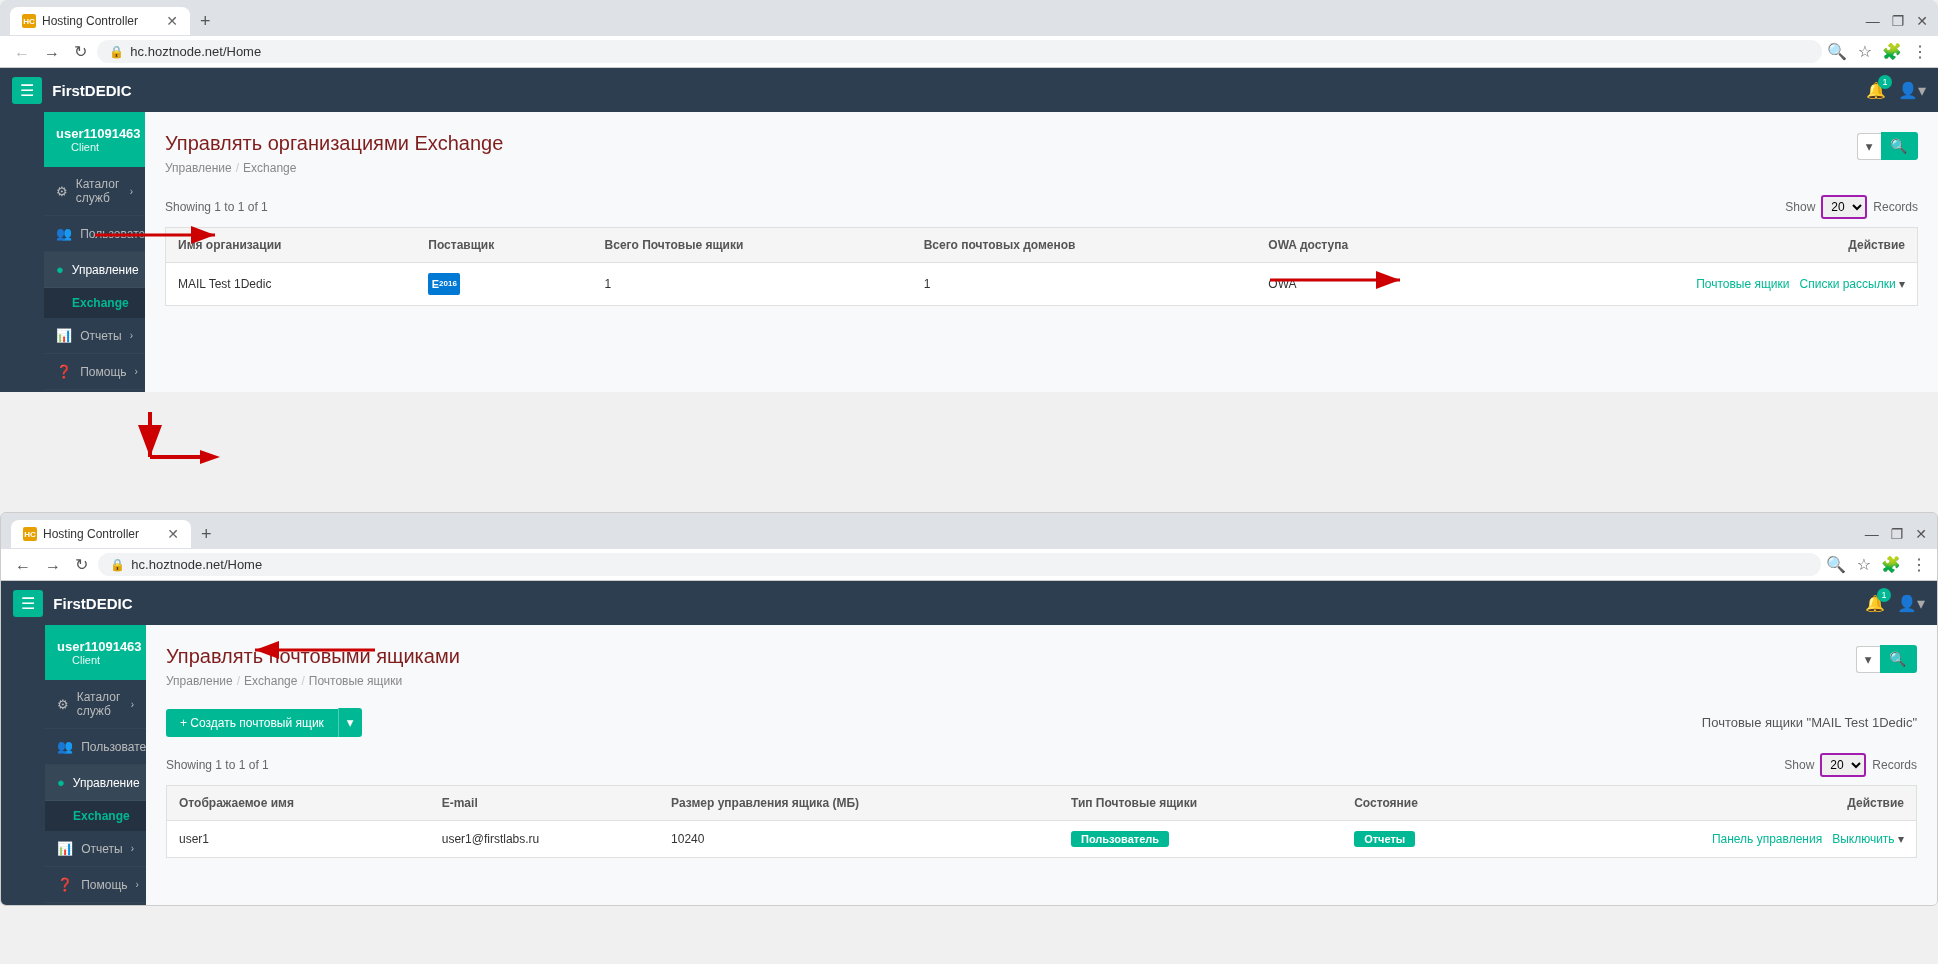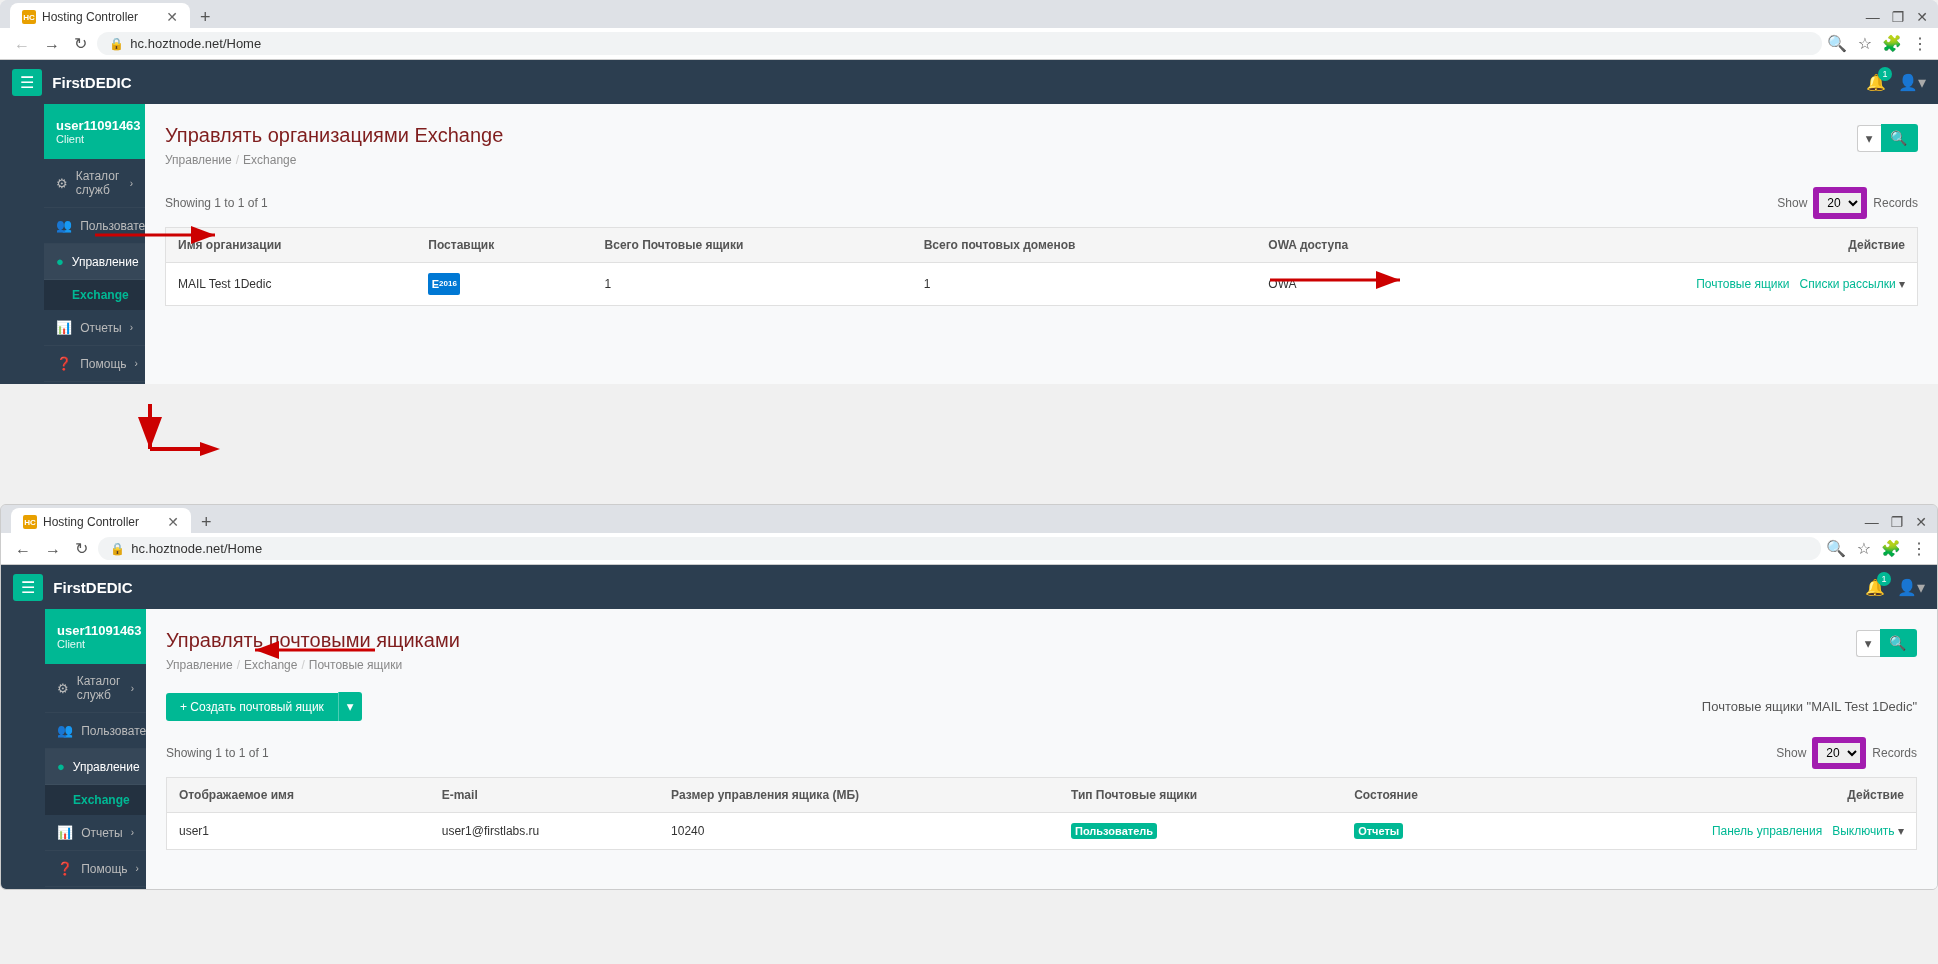--- a/index.html
+++ b/index.html
@@ -17,21 +17,21 @@
       border-radius: 6px;
       margin-top: 30px;
       background: #dee1e6;
     }
 
     .title-bar {
       background: #dee1e6;
       display: flex;
       align-items: center;
       padding: 6px 10px 0 10px;
-      height: 28px;
+      height: 36px;
     }
     .tab {
       display: flex;
       align-items: center;
       background: #fff;
       border-radius: 8px 8px 0 0;
       padding: 6px 12px;
       font-size: 12px;
       color: #333;
       gap: 6px;
@@ -178,21 +178,21 @@
       display: flex;
       flex-direction: column;
       padding-left: 44px;
     }
     .sidebar-user {
       background: #00b894;
       padding: 14px 12px;
       color: white;
     }
     .sidebar-user .username { font-weight: bold; font-size: 13px; }
-    .sidebar-user .role { font-size: 11px; opacity: 0.9; }
+    .sidebar-user .role { font-size: 11px; opacity: 0.9; margin-left: 15px; }
     .sidebar-nav { flex: 1; }
     .sidebar-item {
       display: flex;
       align-items: center;
       padding: 10px 12px;
       color: #bbb;
       cursor: pointer;
       font-size: 12px;
       gap: 8px;
       border-bottom: 1px solid rgba(255,255,255,0.04);
@@ -295,21 +295,21 @@
       margin-bottom: 8px;
       font-size: 12px;
       color: #666;
     }
     .show-row {
       display: flex;
       align-items: center;
       gap: 6px;
     }
     .show-select {
-      border: 6px solid #a21caf;
+      border: 2px solid #a21caf;
       padding: 2px 4px;
       font-size: 12px;
       border-radius: 3px;
     }
 
     .data-table {
       width: 100%;
       border-collapse: collapse;
       background: white;
       border: 1px solid #e0e0e0;
@@ -356,21 +356,21 @@
       white-space: nowrap;
     }
     .action-dropdown {
       color: #555;
       cursor: pointer;
       font-size: 12px;
     }
 
     .badge-status {
       display: inline-block;
-      padding: 2px 4px;
+      padding: 2px 10px;
       border-radius: 3px;
       font-size: 11px;
       font-weight: bold;
       color: white;
     }
     .badge-user { background: #00b894; }
     .badge-enabled { background: #00b894; }
     .header-search-group {
       margin-left: auto;
       display: flex;

